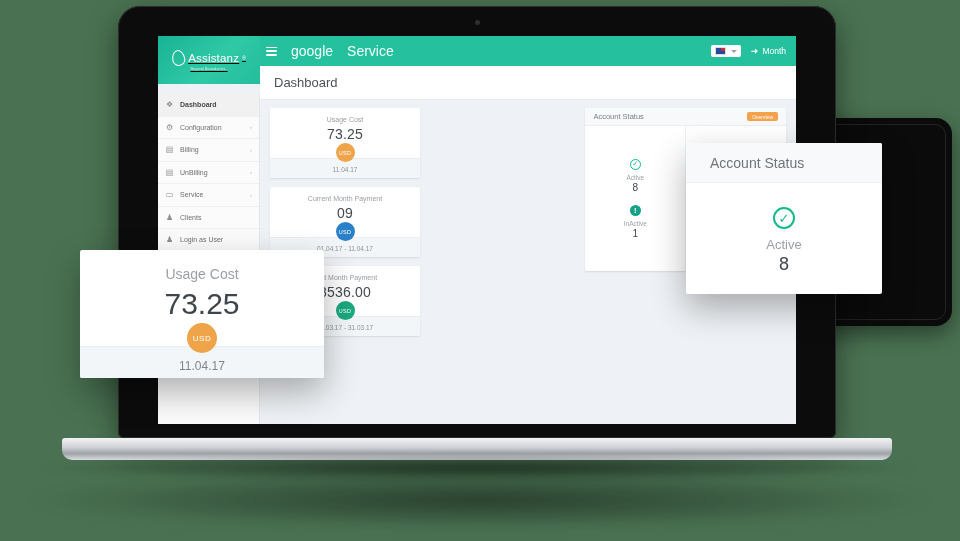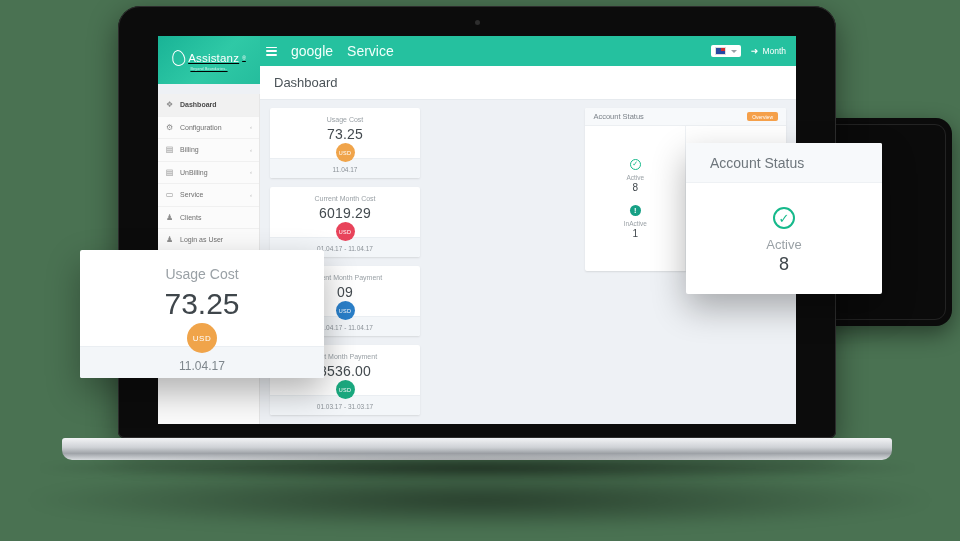--- a/index.html
+++ b/index.html
@@ -282,28 +282,20 @@
         <div class="row">
 
           <div class="stat-grid">
             <div class="stat-card">
               <div class="stat-label">Usage Cost</div>
               <div class="stat-value">73.25</div>
               <div class="badge-wrap">
                 <span class="badge" style="background:#f0a44a">USD</span>
               </div>
               <div class="stat-foot">11.04.17</div>
-            </div>
-            <div class="stat-card">
-              <div class="stat-label">Current Month Cost</div>
-              <div class="stat-value">6019.29</div>
-              <div class="badge-wrap">
-                <span class="badge" style="background:#e8435a">USD</span>
-              </div>
-              <div class="stat-foot">01.04.17 - 11.04.17</div>
             </div>
             <div class="stat-card">
               <div class="stat-label">Current Month Payment</div>
               <div class="stat-value">09</div>
               <div class="badge-wrap">
                 <span class="badge" style="background:#2a7fc9">USD</span>
               </div>
               <div class="stat-foot">01.04.17 - 11.04.17</div>
             </div>
             <div class="stat-card">

